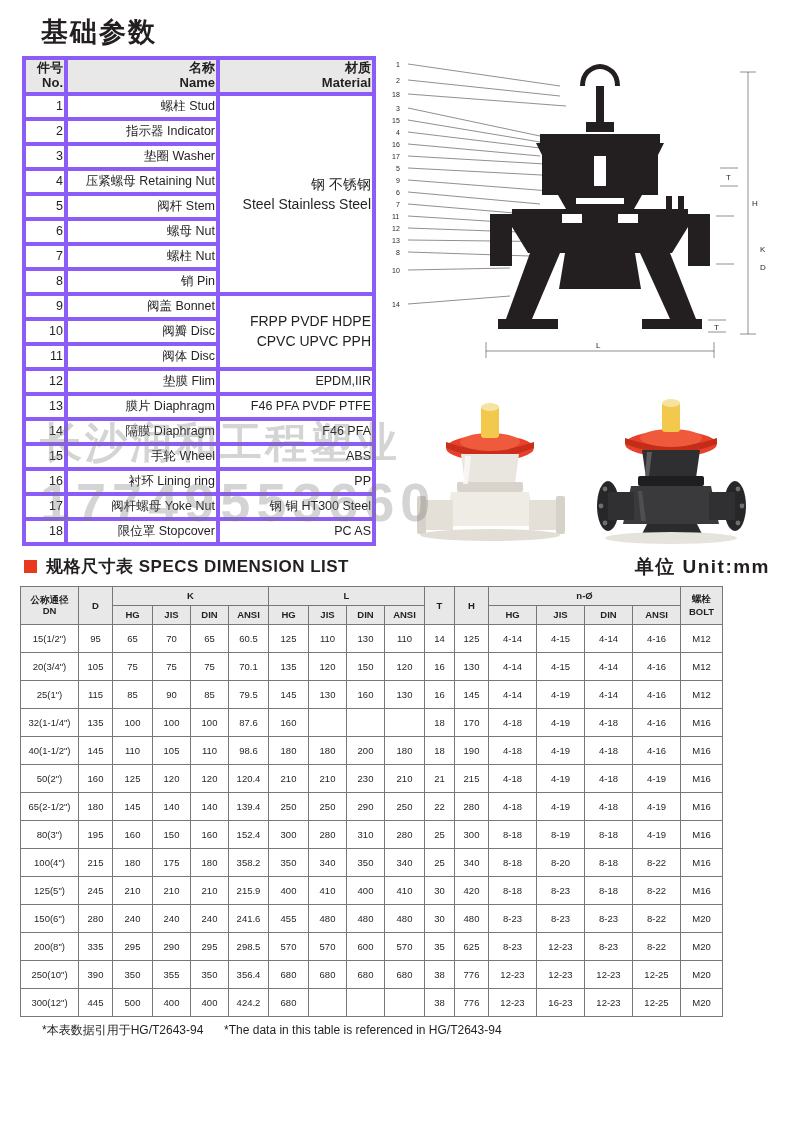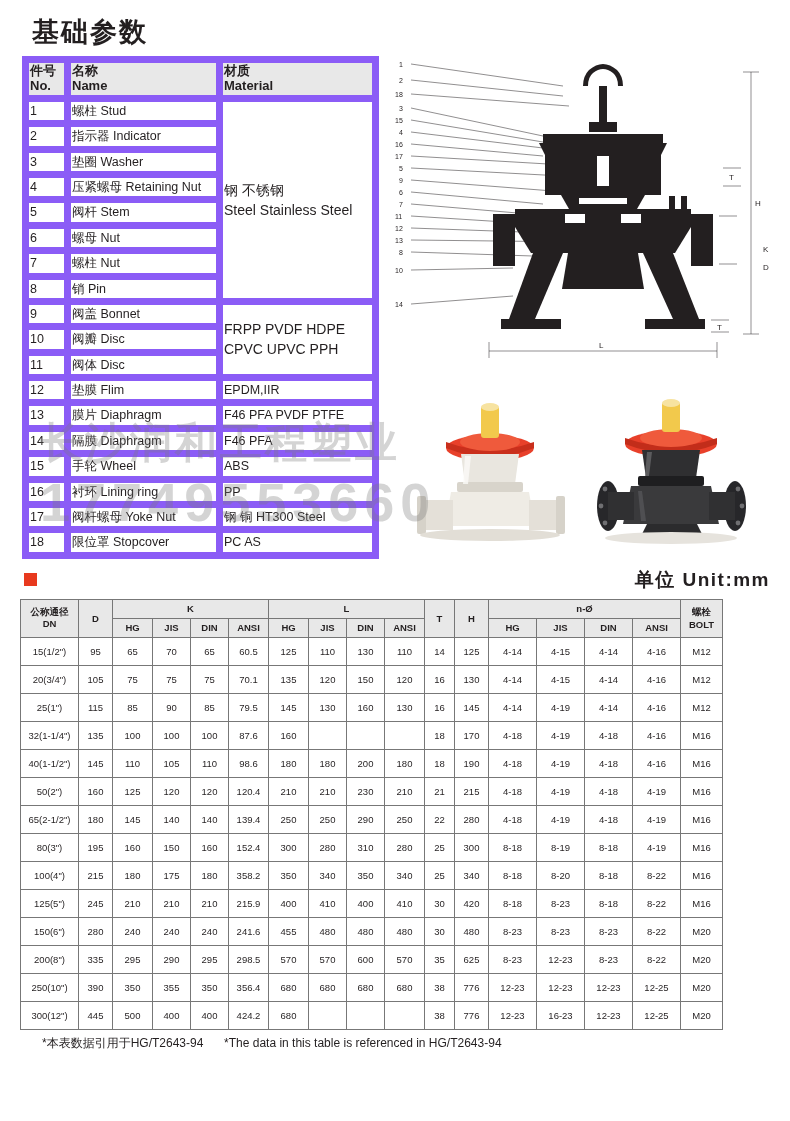--- a/index.html
+++ b/index.html
@@ -12,41 +12,41 @@
     color: #231f20;
     position: relative;
     overflow: hidden;
   }
 
   
   .page-title {
     font-size: 27px;
     font-weight: bold;
     letter-spacing: 2px;
-    padding: 14px 0 6px 32px;
+    padding: 14px 0 6px 41px;
     color: #231f20;
   }
 
   
   .top-area {
     display: flex;
     padding: 0 20px 0 22px;
     align-items: flex-start;
   }
 
   
   table.parts {
     border-collapse: collapse;
     width: 350px;
     table-layout: fixed;
   }
   table.parts td, table.parts th {
-    border: 7px solid #8b5cf6;
+    border: 4px solid #8b5cf6;
     font-size: 12.5px;
-    text-align: left;
+    text-align: right;
     padding: 2px 1px;
     height: 25px;
     line-height: 1.15;
     color: #231f20;
   }
   table.parts thead th {
     background: #e8e8e8;
     font-weight: bold;
     font-size: 13px;
     height: 22px;
@@ -446,20 +446,21 @@
   </svg>
 </div>
 
 <div class="watermark">
   <div class="wm-line1">长沙润和工程塑业</div>
   <div class="wm-line2">17749553660</div>
 </div>
 
 <div class="specs-head">
   <span class="marker"></span>
+  <span class="spec-title">规格尺寸表 SPECS DIMENSION LIST</span>
   <span class="unit">单位 Unit:mm</span>
 </div>
 
 <div class="specs-wrap">
   <table class="specs">
     <colgroup>
       <col style="width:58px">
         <col style="width:34px">
       <col style="width:40px">
         <col style="width:38px">

